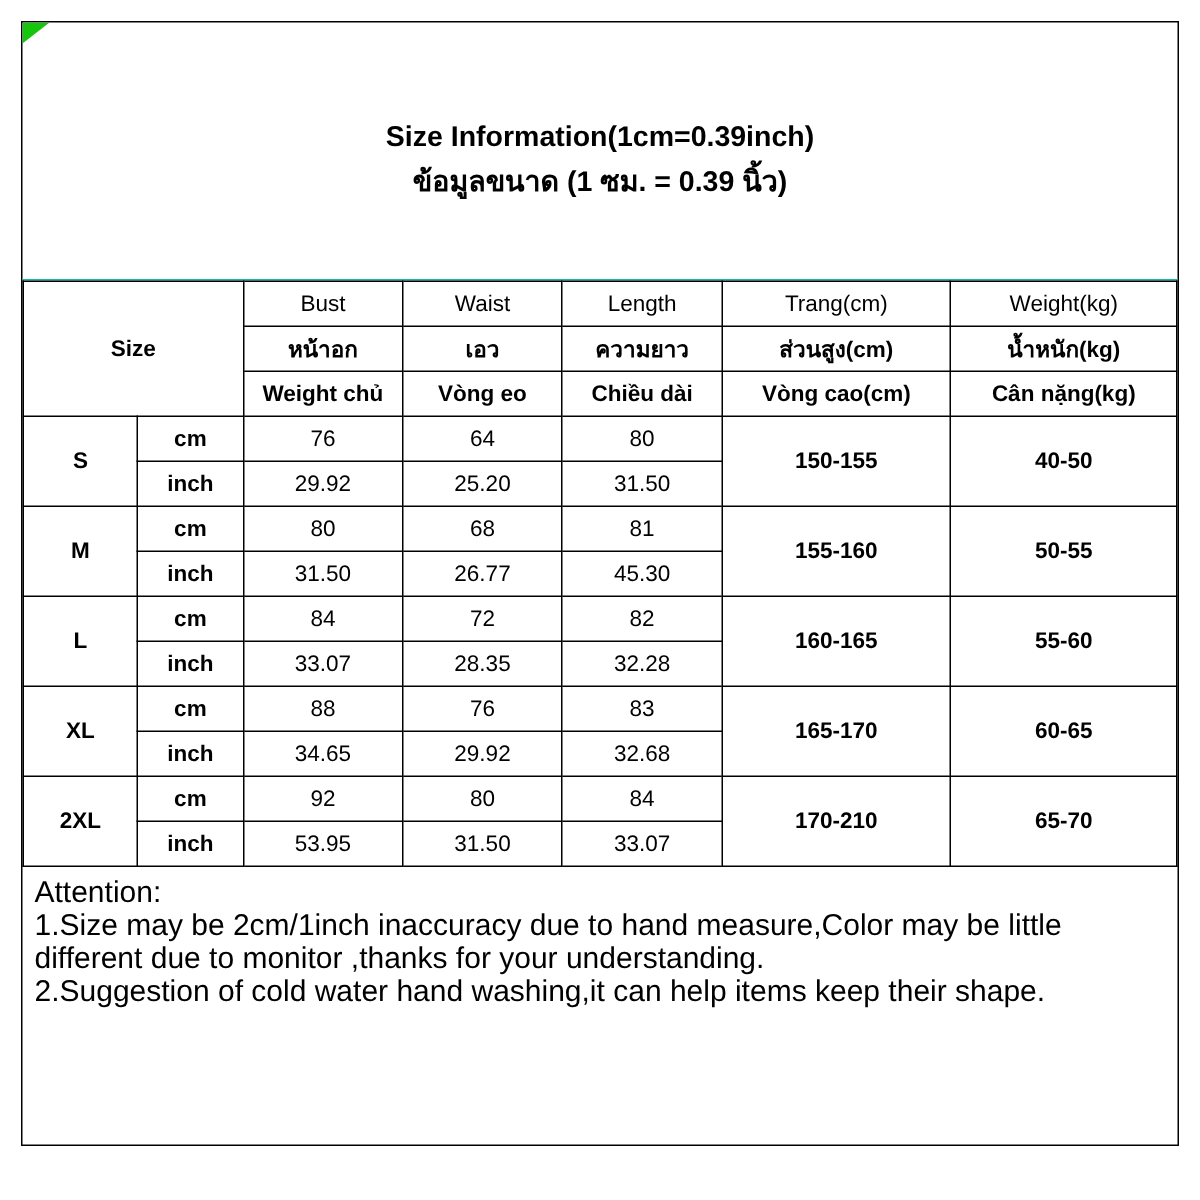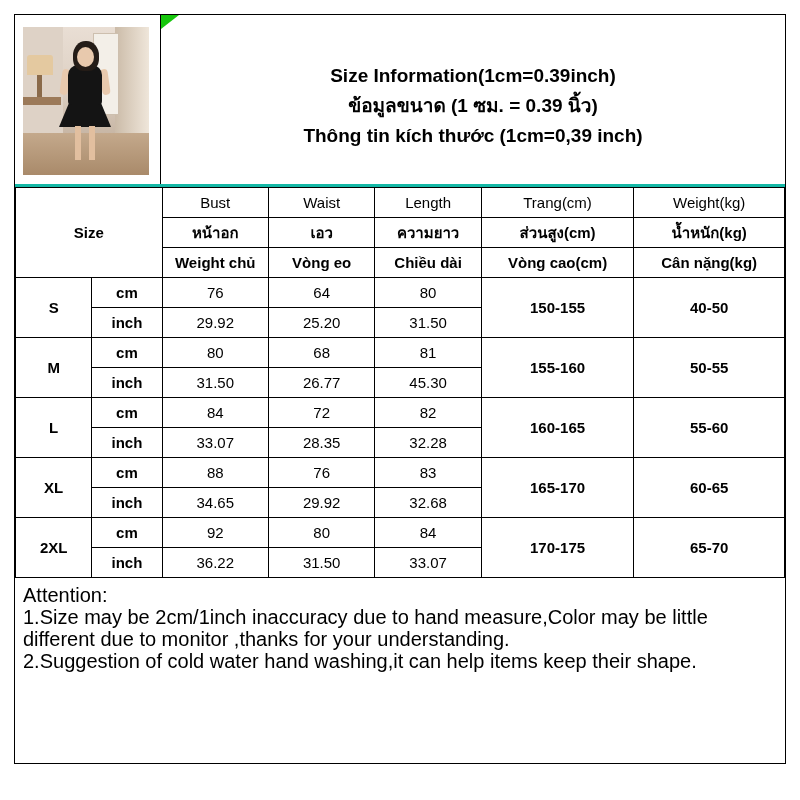--- a/index.html
+++ b/index.html
@@ -28,22 +28,23 @@
     height: 750px;
     border: 1px solid #000000;
     box-sizing: border-box;
     background: #ffffff;
     display: flex;
     flex-direction: column;
   }
   
   .header {
     display: flex;
+    flex-direction: column;
     height: 172px;
-    border-bottom: 3px solid #14b8a6;
+    border-bottom: 1px solid #14b8a6;
     box-sizing: border-box;
   }
   .photo-cell {
     width: 146px;
     border-right: 1px solid #000000;
     box-sizing: border-box;
     position: relative;
     background: #ffffff;
     overflow: hidden;
   }
@@ -220,21 +221,20 @@
           <div class="person-hair"></div>
           <div class="person-head"></div>
           <div class="leg-l"></div>
           <div class="leg-r"></div>
         </div>
       </div>
       <div class="title-cell">
         <div class="flag"></div>
         <div class="title-line">Size Information(1cm=0.39inch)</div>
         <div class="title-line">ข้อมูลขนาด (1 ซม. = 0.39 นิ้ว)</div>
-        <div class="title-line">Thông tin kích thước (1cm=0,39 inch)</div>
       </div>
     </div>
 
     <table class="size-table">
       <colgroup>
         <col class="col-size">
         <col class="col-unit">
         <col class="col-bust">
         <col class="col-waist">
         <col class="col-length">
@@ -331,26 +331,26 @@
           <td class="val-cell">29.92</td>
           <td class="val-cell">32.68</td>
         </tr>
 
         <tr>
           <td class="size-letter" rowspan="2">2XL</td>
           <td class="unit-cell">cm</td>
           <td class="val-cell">92</td>
           <td class="val-cell">80</td>
           <td class="val-cell">84</td>
-          <td class="hw-cell" rowspan="2">170-175</td>
+          <td class="hw-cell" rowspan="2">170-210</td>
           <td class="hw-cell" rowspan="2">65-70</td>
         </tr>
         <tr>
           <td class="unit-cell">inch</td>
-          <td class="val-cell">36.22</td>
+          <td class="val-cell">53.95</td>
           <td class="val-cell">31.50</td>
           <td class="val-cell">33.07</td>
         </tr>
       </tbody>
     </table>
 
     <div class="attention">
       <div>Attention:</div>
       <div>1.Size may be 2cm/1inch inaccuracy due to hand measure,Color may be little different due to monitor ,thanks for your understanding.</div>
       <div>2.Suggestion of cold water hand washing,it can help items keep their shape.</div>

